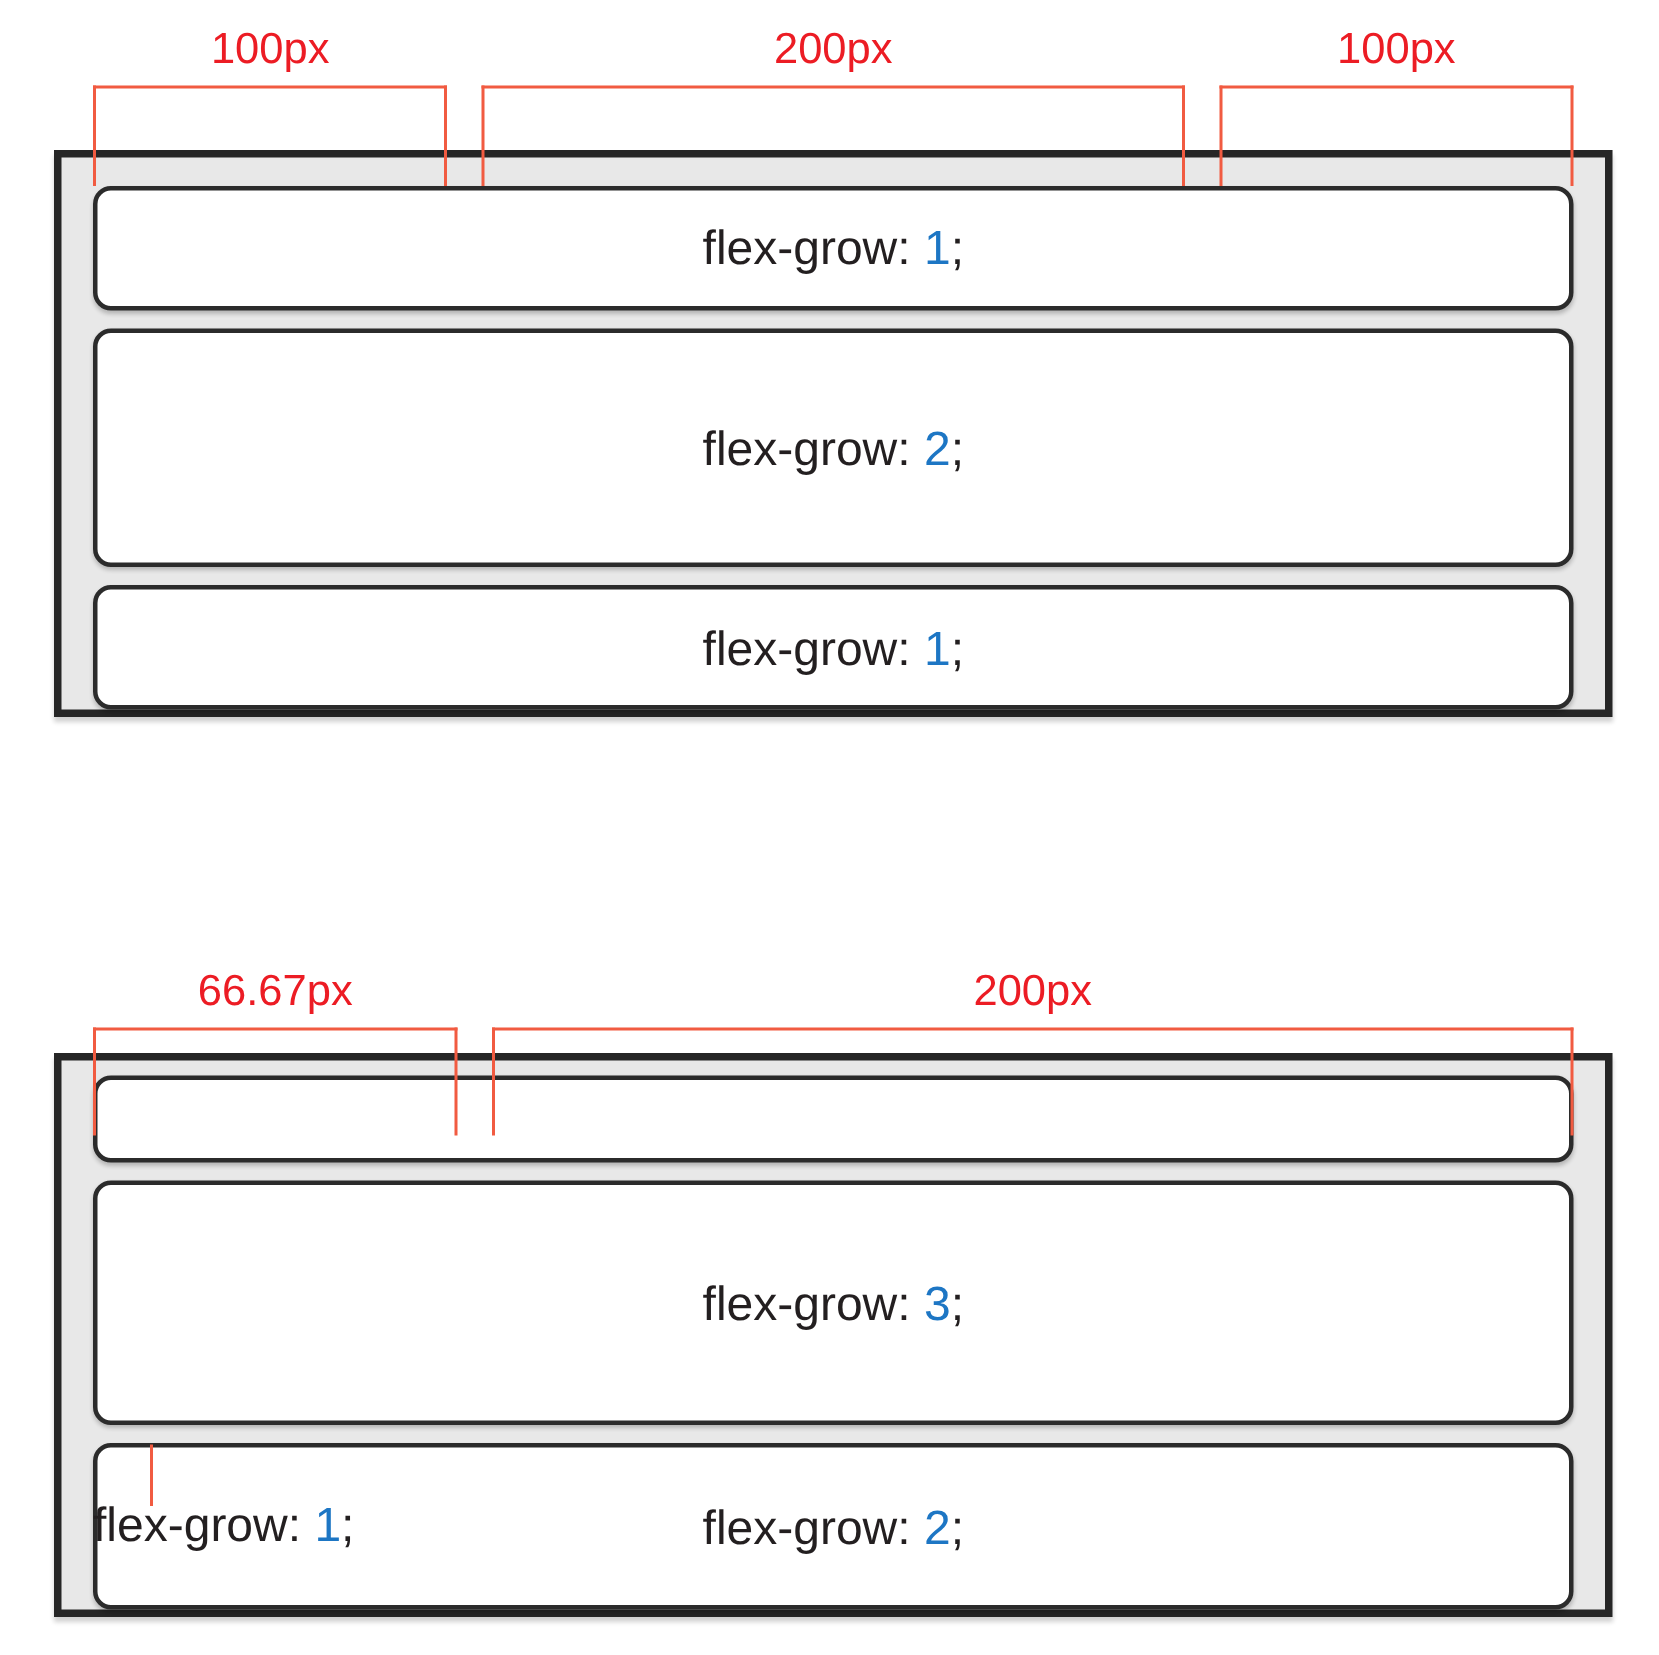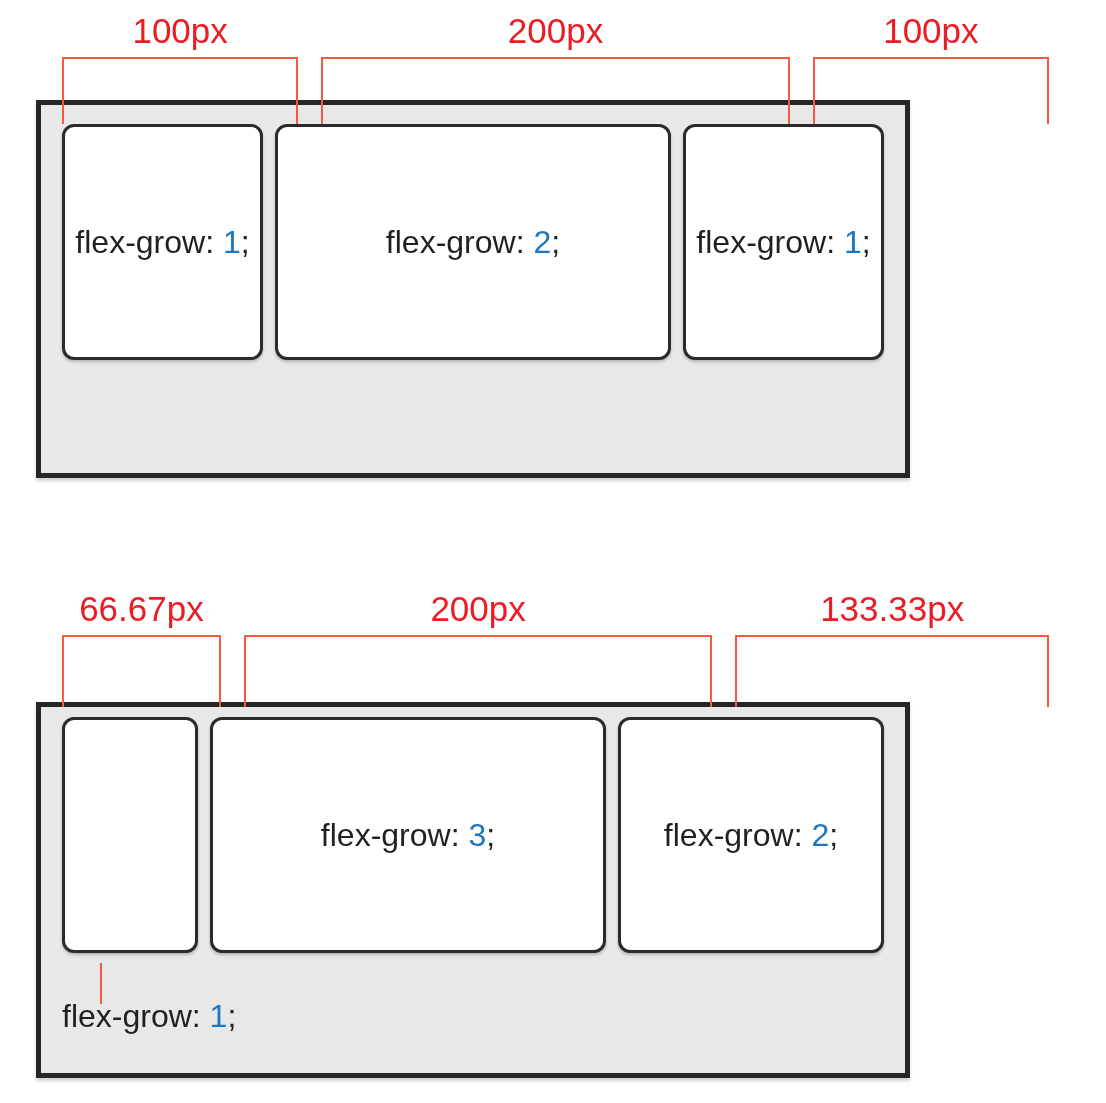--- a/index.html
+++ b/index.html
@@ -25,51 +25,52 @@
     position:absolute;
     left:36px;
     width:1039px;
     padding:0 26px;
     box-sizing:border-box;
     display:flex;
     gap:23px;
     z-index:2;
   }
   .ruler-1{top:57px;height:67px;}
-  .ruler-2{top:635px;height:72px;}
+  .ruler-2{top:685px;height:72px;}
   .rcell{
     position:relative;
     border-top:2px solid var(--line);
     border-left:2px solid var(--line);
     border-right:2px solid var(--line);
     box-sizing:border-box;
   }
   .rlabel{
     position:absolute;
     bottom:100%;
     left:50%;
     transform:translateX(-50%);
     margin-bottom:11px;
     white-space:nowrap;
     color:var(--red);
-    font-size:35px;
+    font-size:29px;
     line-height:1;
   }
   
   .fcontainer{
     position:absolute;
     left:36px;
-    width:874px;
+    width:1039px;
     box-sizing:border-box;
     background:var(--fill);
     border:5px solid var(--dark);
     display:flex;
     gap:12px;
     box-shadow:0 3px 3px rgba(0,0,0,0.18);
     z-index:1;
+    flex-direction:column;
   }
   .container-1{top:100px;height:378px;padding:19px 21px 0;}
   .container-2{top:702px;height:376px;padding:10px 21px 0;}
   .fbox{
     height:236px;
     box-sizing:border-box;
     background:#ffffff;
     border:3px solid var(--boxborder);
     border-radius:12px;
     display:flex;
@@ -135,23 +136,20 @@
     </div>
   </div>
 
   <div class="ruler ruler-2">
     <div class="rcell f1">
       <span class="rlabel">66.67px</span>
     </div>
     <div class="rcell f3">
       <span class="rlabel">200px</span>
     </div>
-    <div class="rcell f2">
-      <span class="rlabel">133.33px</span>
-    </div>
   </div>
 
   <div class="fcontainer container-2">
     <div class="fbox f1"></div>
     <div class="fbox f3">
       <span class="btext"><span>flex-grow: </span><span class="blue">3</span><span>;</span></span>
     </div>
     <div class="fbox f2">
       <span class="btext"><span>flex-grow: </span><span class="blue">2</span><span>;</span></span>
     </div>

